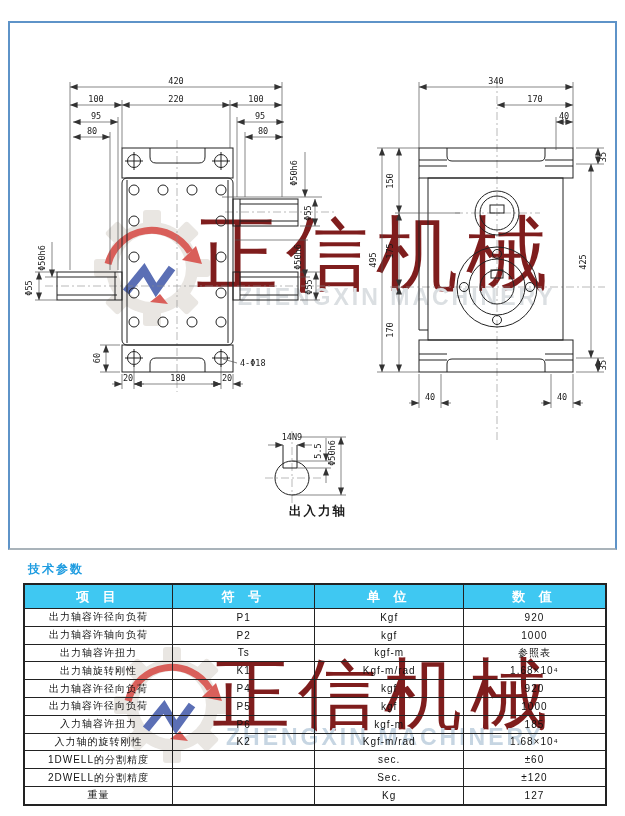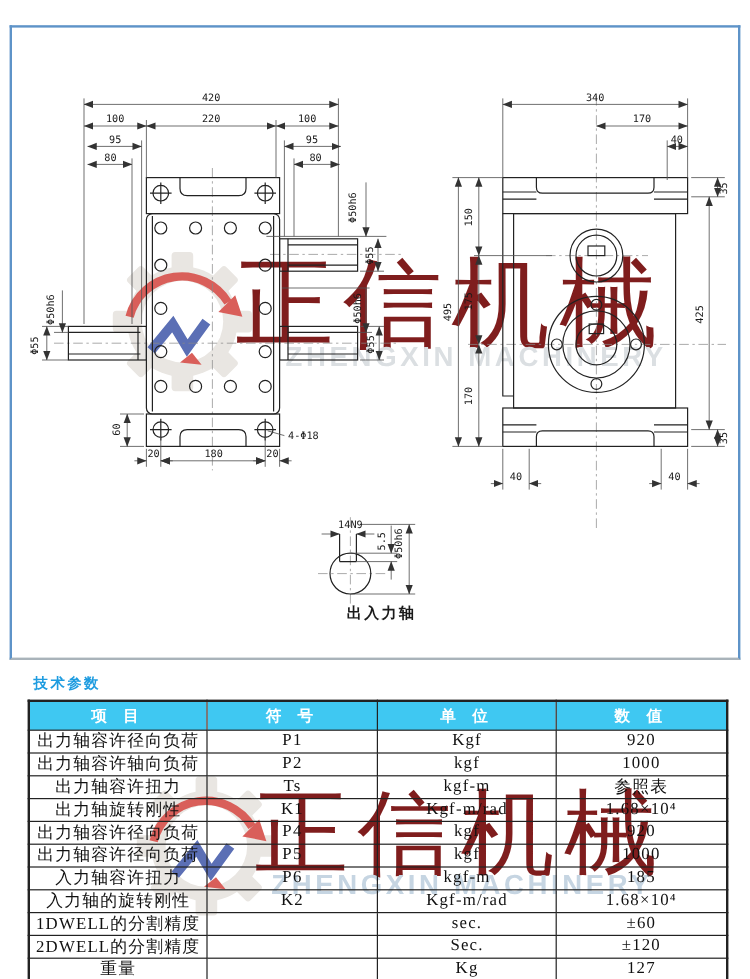--- a/index.html
+++ b/index.html
@@ -29,21 +29,21 @@
     border-collapse:collapse;background:transparent;table-layout:fixed;
   }
   table.params th,table.params td{
     border:1px solid #222;text-align:center;padding:0;overflow:hidden;
   }
   table.params{border:2px solid #222;}
   table.params th{
     background:#3fc8f2;color:#fff;font-size:13px;font-weight:bold;
     letter-spacing:5px;height:23px;text-align:center;
   }
-  table.params td{font-size:14px;color:#111;height:16.8px;letter-spacing:1px;font-family:Liberation Serif, serif;}
+  table.params td{font-size:10px;color:#111;height:16.8px;letter-spacing:1px;}
   
   text{font-family:"DejaVu Sans Mono","Liberation Mono",monospace;font-size:8.5px;fill:#1a1a1a;}
   text.cap{font-family:"Liberation Sans","DejaVu Sans",sans-serif;font-size:12.5px;font-weight:bold;letter-spacing:2px;}
 </style>
 </head>
 <body>
 
 <div class="frame">
 
   <svg class="gear-wm" style="left:80px;top:185px;" width="125" height="120" viewBox="-62 -60 125 120">

